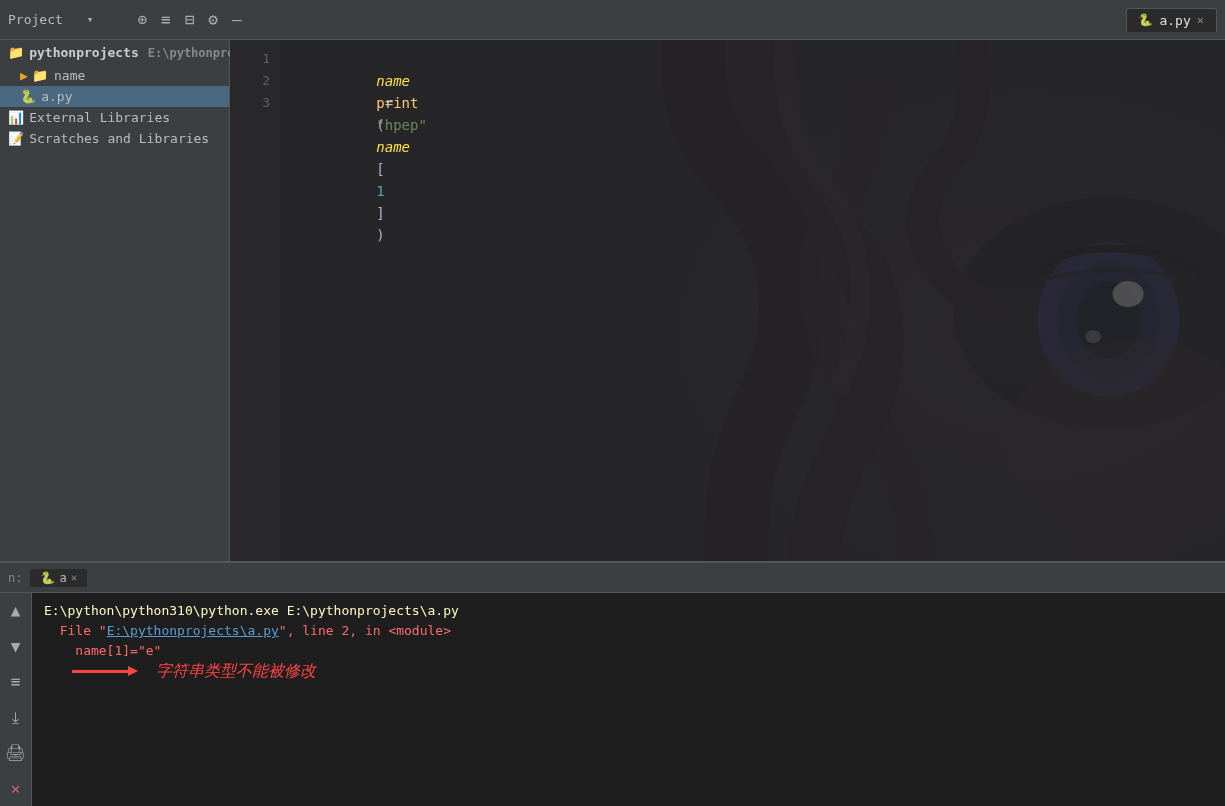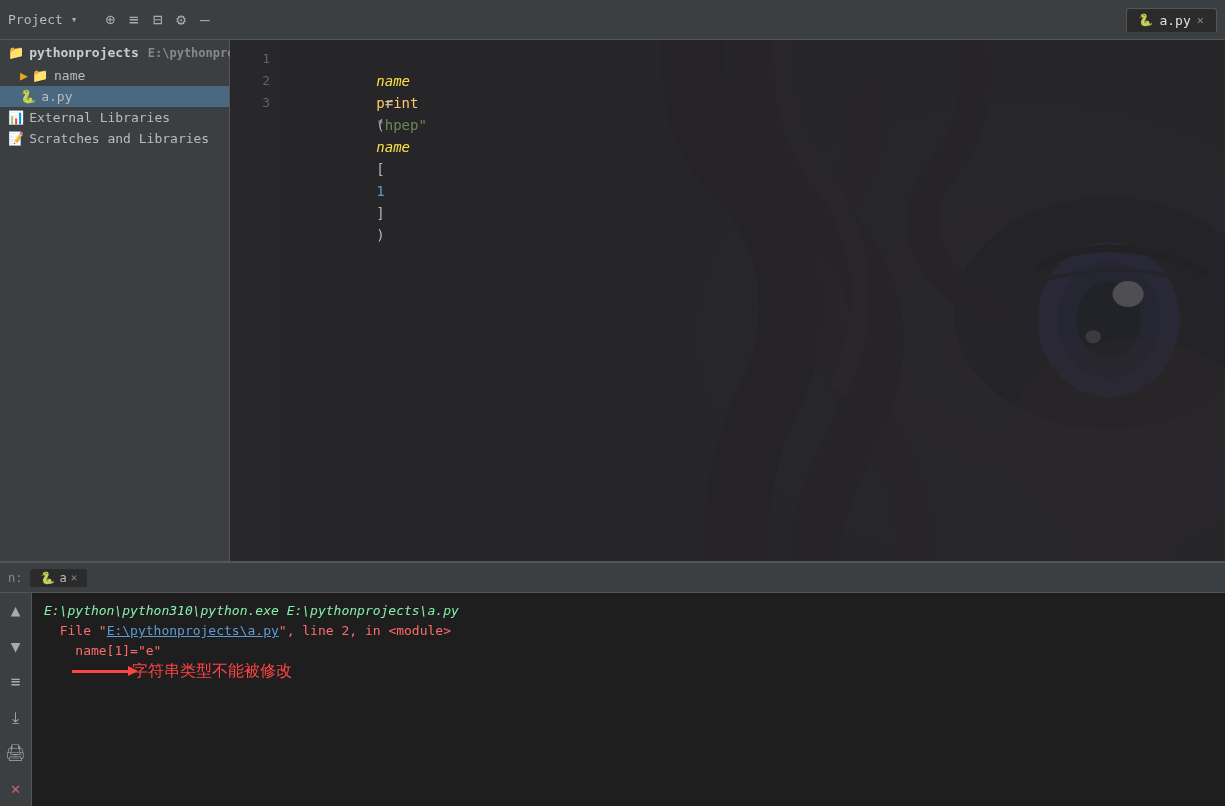--- a/index.html
+++ b/index.html
@@ -19,21 +19,21 @@
       background: #3c3f41;
       display: flex;
       align-items: center;
       padding: 0 8px;
       flex-shrink: 0;
       border-bottom: 1px solid #555;
     }
     .title-bar-left {
       display: flex;
       align-items: center;
-      gap: 8px;
+      gap: 24px;
     }
     .project-label {
       color: #bbb;
       font-size: 13px;
     }
     .dropdown-arrow {
       color: #aaa;
       font-size: 11px;
     }
     .title-bar-icons {
@@ -256,21 +256,21 @@
     }
     .console-output {
       flex: 1;
       padding: 8px 12px;
       overflow-y: auto;
       font-size: 13px;
       line-height: 20px;
       position: relative;
     }
     .console-line { white-space: pre; }
-    .console-white { color: #86efac; font-style: italic; }
+    .console-white { color: #fef9c3; }
     .console-red { color: #ff6b6b; }
     .console-link { color: #5c9bd6; text-decoration: underline; cursor: pointer; }
     .arrow-line {
       width: 60px;
       height: 3px;
       background: #ff4444;
       position: relative;
       margin-left: 8px;
     }
     .arrow-line::after {
@@ -439,21 +439,21 @@
 
 
       <div class="console-line console-red">  File "<span class="console-link">E:\pythonprojects\a.py</span>", line 2, in &lt;module&gt;</div>
 
       <div class="console-line console-red">    name[1]="e"</div>
 
       <div style="position:relative; display:flex; align-items:center;">
 
         <div style="display:flex;align-items:center;margin-left:20px;">
           <div class="arrow-line"></div>
-          <span class="annotation-text" style="">字符串类型不能被修改</span>
+          <span class="annotation-text" style="margin-left:24px;font-style:italic;">字符串类型不能被修改</span>
         </div>
       </div>
 
       <div class="console-line">&nbsp;</div>
 
     </div>
   </div>
 </div>
 
 </body></html>

